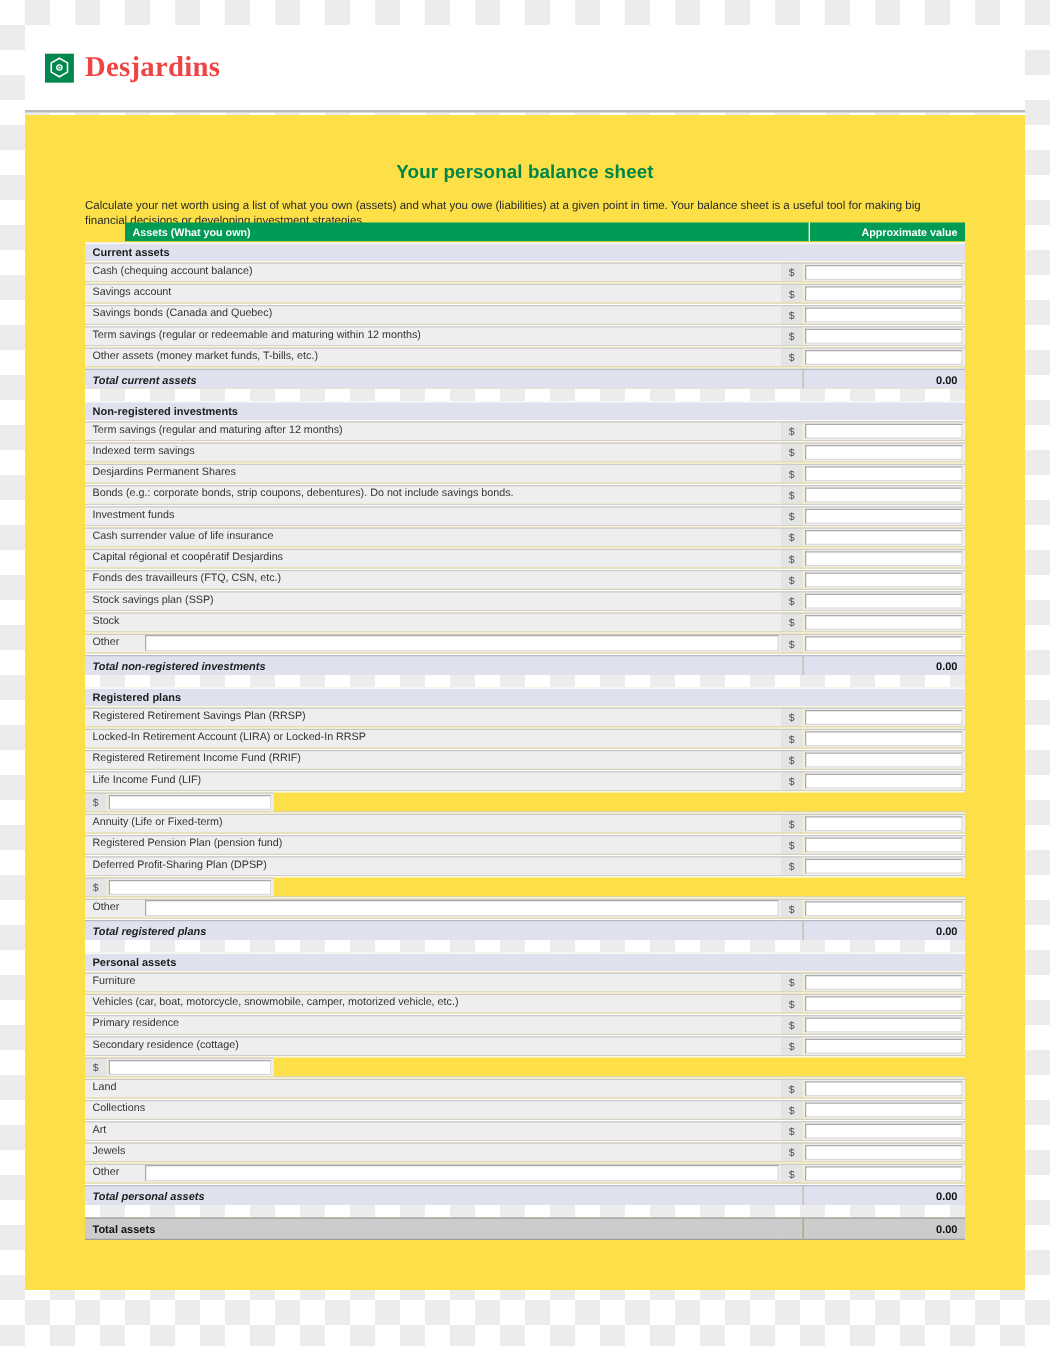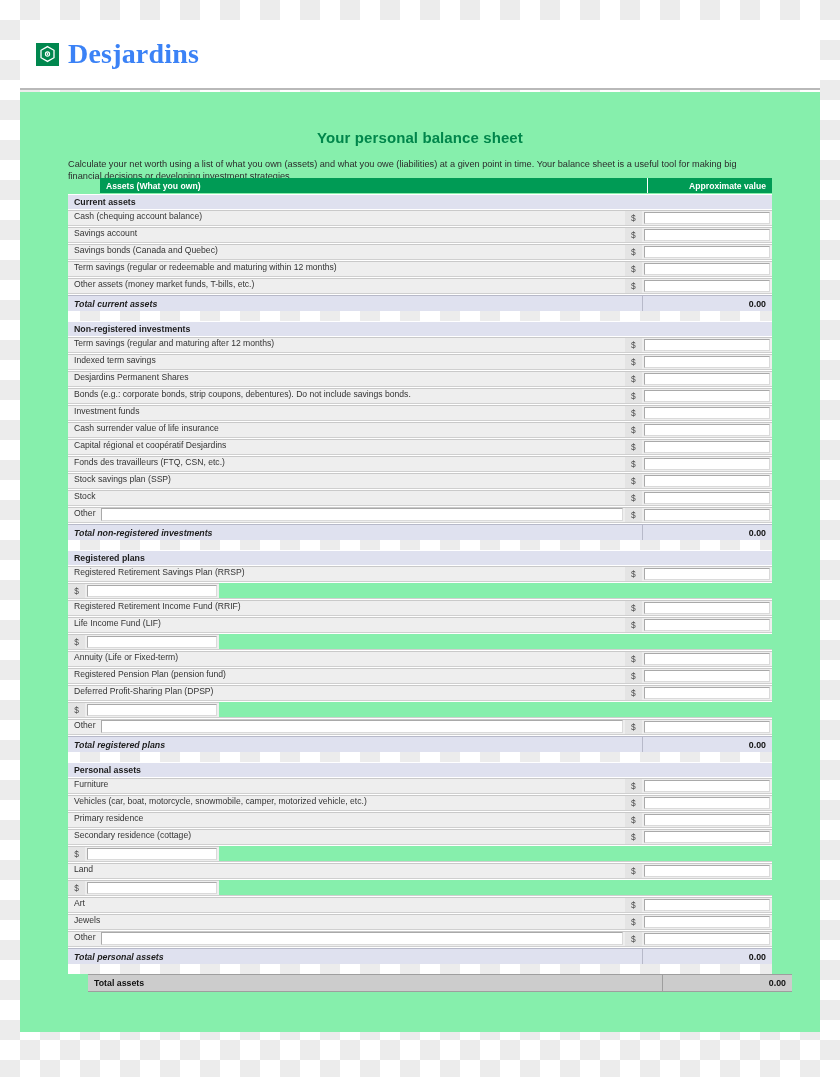--- a/index.html
+++ b/index.html
@@ -39,35 +39,35 @@
     height: 100%;
   }
   .logo-mark {
     width: 23px;
     height: 23px;
     background: #00874e;
     display: block;
     flex: 0 0 auto;
   }
   .logo-word {
-    color: #3b82f6;
+    color: #ef4444;
     font-family: "Liberation Serif", serif;
     font-weight: bold;
-    font-size: 28px;
+    font-size: 23px;
     letter-spacing: 0.2px;
   }
 
   
   .sheet {
     position: absolute;
     left: 20px;
     top: 92px;
     width: 800px;
     height: 940px;
-    background: #86efac;
+    background: #fde047;
     box-sizing: border-box;
   }
 
   .doc-title {
     text-align: center;
     color: #00864b;
     font-size: 15px;
     font-weight: bold;
     margin: 37px 0 0 0;
     letter-spacing: 0.1px;
@@ -179,21 +179,21 @@
     border-right-color: #dadada;
     border-bottom-color: #dadada;
     box-sizing: border-box;
   }
   
   .r.other .c-label {
     padding-left: 0;
     gap: 0;
   }
   .other-lbl {
-    width: 33px;
+    width: 48px;
     padding-left: 6px;
     box-sizing: border-box;
     flex: 0 0 auto;
   }
   .other-input {
     flex: 1 1 auto;
     height: 13px;
     margin-right: 2px;
     background: #ffffff;
     border: 1px solid #a9a9a9;
@@ -229,21 +229,21 @@
     justify-content: flex-end;
     padding-right: 6px;
     font-weight: bold;
     font-size: 8.8px;
     border-top: 1px solid #b7b9c9;
     border-left: 1px solid #b7b9c9;
     color: #111111;
   }
 
   
-  .grand { height: 18px; margin-left: 20px; }
+  .grand { height: 18px; }
   .grand .c-label {
     background: #cccccc;
     display: flex;
     align-items: center;
     padding-left: 6px;
     font-weight: bold;
     font-size: 8.8px;
     border-top: 1px solid #9e9e9e;
     border-bottom: 1px solid #9e9e9e;
     color: #111111;
@@ -479,20 +479,23 @@
         <div class="row r">
           <div class="c-label">
             <span>Registered Retirement Savings Plan (RRSP)</span>
           </div>
           <div class="c-money">$</div>
           <div class="c-value">
             <span class="input-box"></span>
           </div>
         </div>
         <div class="row r">
+          <div class="c-label">
+            <span>Locked-In Retirement Account (LIRA) or Locked-In RRSP</span>
+          </div>
           <div class="c-money">$</div>
           <div class="c-value">
             <span class="input-box"></span>
           </div>
         </div>
         <div class="row r">
           <div class="c-label">
             <span>Registered Retirement Income Fund (RRIF)</span>
           </div>
           <div class="c-money">$</div>
@@ -612,20 +615,23 @@
         <div class="row r">
           <div class="c-label">
             <span>Land</span>
           </div>
           <div class="c-money">$</div>
           <div class="c-value">
             <span class="input-box"></span>
           </div>
         </div>
         <div class="row r">
+          <div class="c-label">
+            <span>Collections</span>
+          </div>
           <div class="c-money">$</div>
           <div class="c-value">
             <span class="input-box"></span>
           </div>
         </div>
         <div class="row r">
           <div class="c-label">
             <span>Art</span>
           </div>
           <div class="c-money">$</div>

